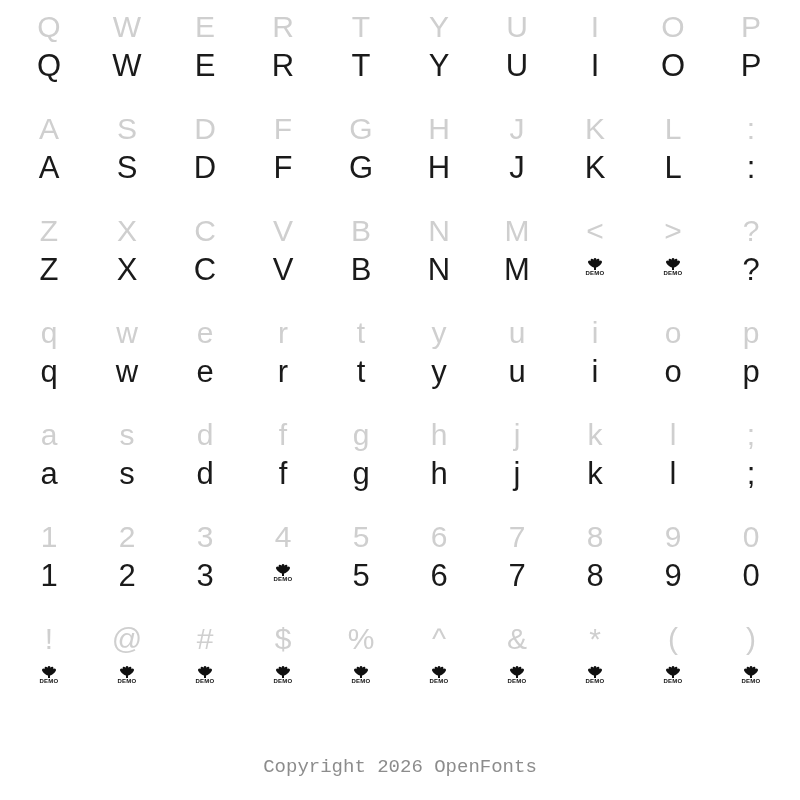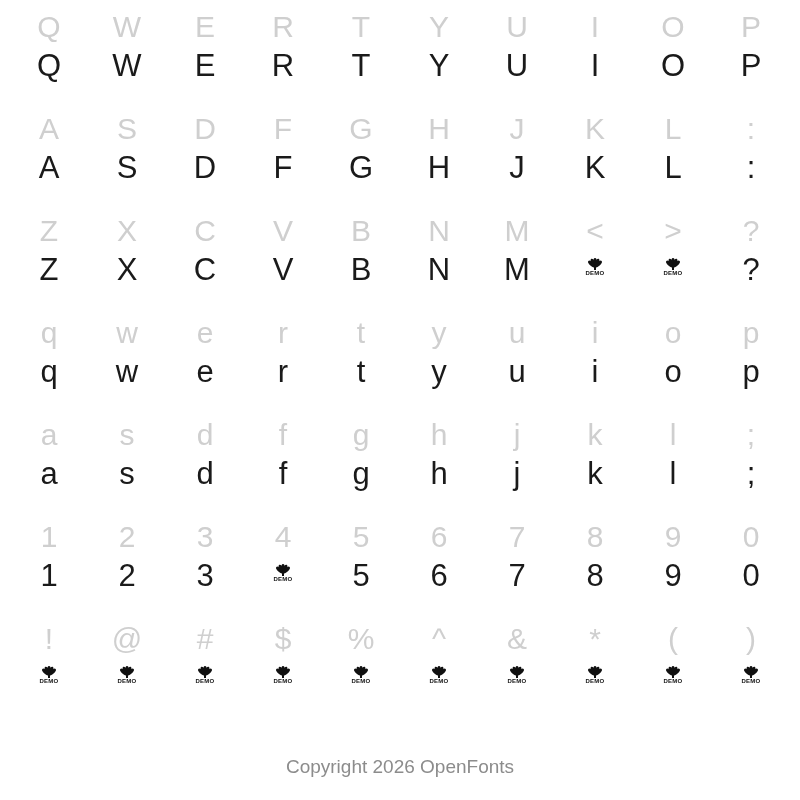--- a/index.html
+++ b/index.html
@@ -105,21 +105,21 @@
     font-family: "Liberation Sans", sans-serif;
   }
   #footer {
     position: absolute;
     left: 0;
     right: 0;
     bottom: 22px;
     text-align: center;
     font-size: 19px;
     color: #8c8c8c;
-    font-family: Liberation Sans, sans-serif;
+    font-family: Liberation Mono, monospace;
   }
 </style>
 </head>
 <body>
 
 <div id="sheet">
     <div class="row row-key">
       <div class="cell">Q</div>
       <div class="cell">W</div>
       <div class="cell">E</div>

